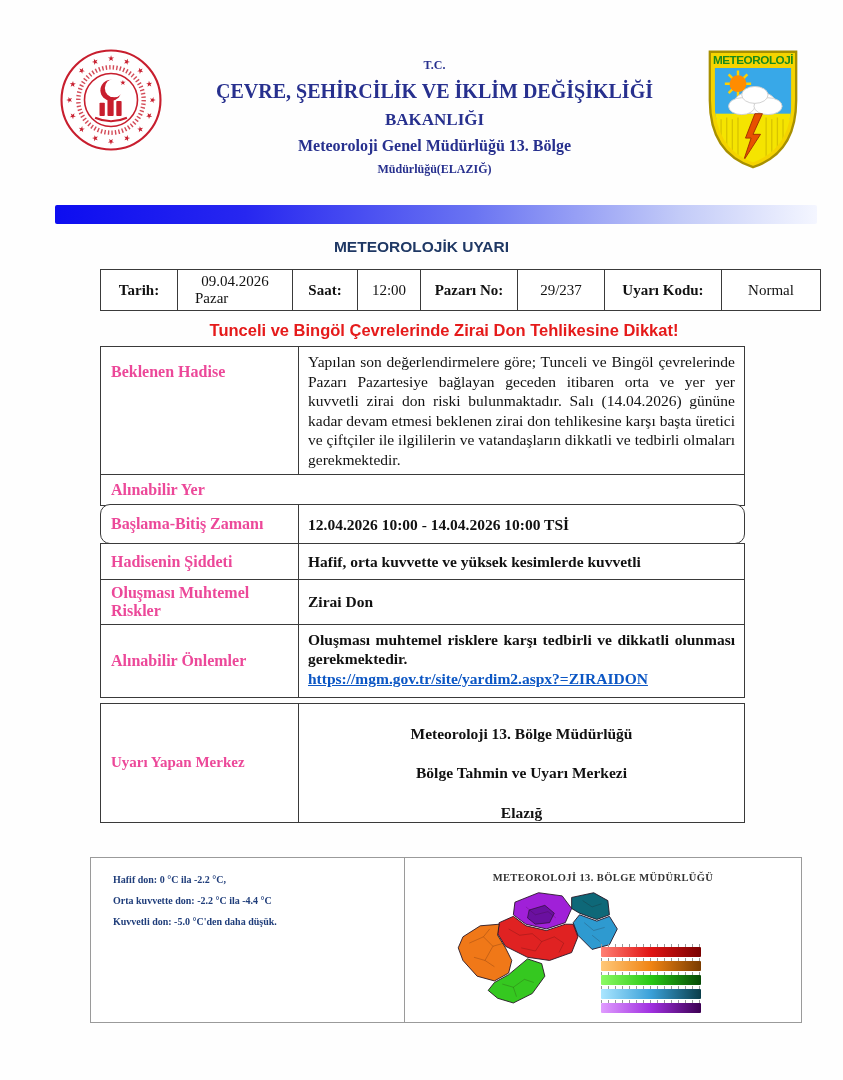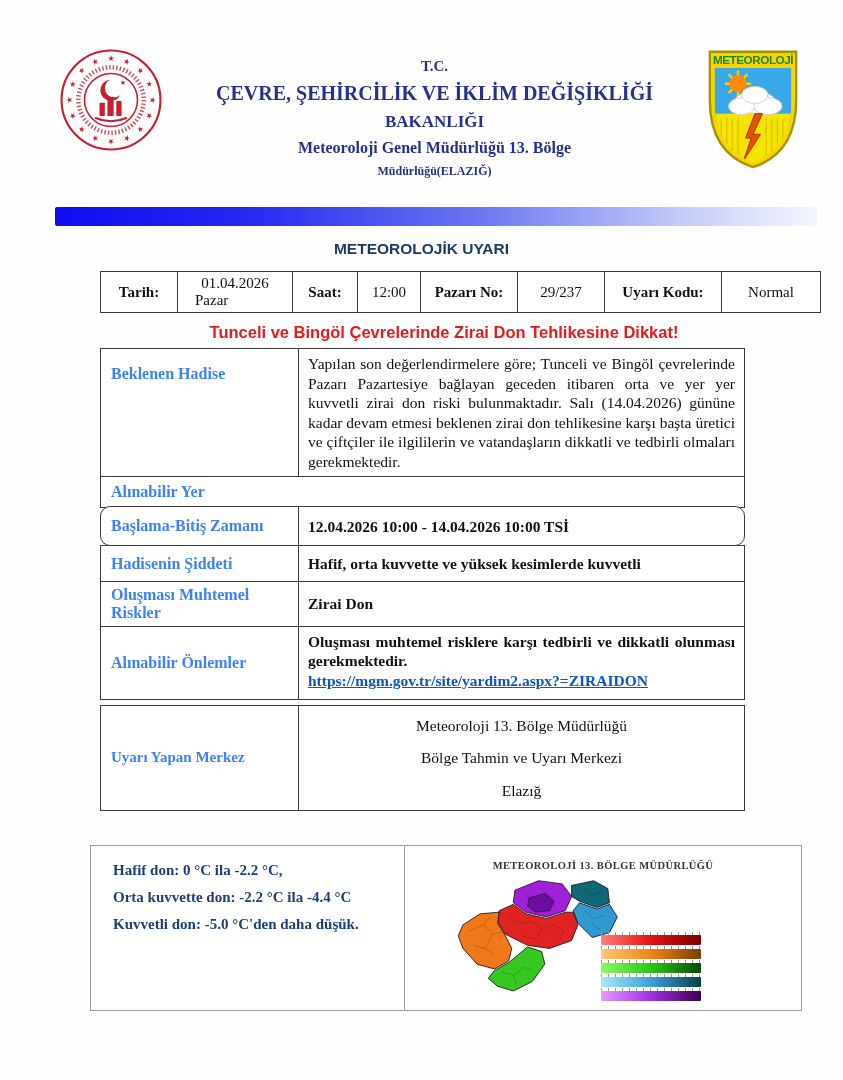--- a/index.html
+++ b/index.html
@@ -3,21 +3,21 @@
 <meta charset="utf-8">
 <style>
   html,body{margin:0;padding:0;background:#e8e8e8;}
   .page{position:relative;width:843px;height:1080px;margin:0 auto;background:#fefefe;
         font-family:"Liberation Serif",serif;color:#111;overflow:hidden;
         box-shadow:0 0 4px rgba(0,0,0,.25);}
   
   .header{display:flex;align-items:flex-start;padding:44px 42px 0 58px;}
   .gov-emblem{flex:0 0 auto;width:106px;height:112px;}
   .header-text{flex:1 1 auto;text-align:center;color:#27308e;font-weight:bold;padding-top:14px;}
-  .header-text .h-line1{font-size:15px;margin-bottom:7px;}
+  .header-text .h-line1{font-size:12px;margin-bottom:7px;}
   .header-text .h-line2{font-size:20px;margin-bottom:7px;}
   .header-text .h-line3{font-size:17px;margin-bottom:7px;}
   .header-text .h-line4{font-size:16px;margin-bottom:7px;}
   .header-text .h-line5{font-size:12px;}
   .met-logo{flex:0 0 auto;width:96px;height:122px;margin-top:4px;}
   
   .blue-bar{margin:28px 0 0 55px;width:762px;height:19px;border-radius:2px;
             background:linear-gradient(to right,#0d0df0 0%,#2727f0 25%,#6a74f2 55%,#c3cbf8 82%,#f4f6ff 100%);}
   
   .doc-title{margin-top:14px;text-align:center;font-family:"Liberation Sans",sans-serif;
@@ -29,37 +29,37 @@
   .info-table td.lbl{font-weight:bold;}
   .info-table .c1{width:70px}.info-table .c2{width:108px}.info-table .c3{width:58px}
   .info-table .c4{width:56px}.info-table .c5{width:90px}.info-table .c6{width:80px}
   .info-table .c7{width:110px}.info-table .c8{width:92px}
   
   .alert-headline{margin:10px 0 0 100px;width:688px;text-align:center;
                   font-family:"Liberation Sans",sans-serif;font-weight:bold;font-size:16.5px;color:#e51a1a;}
   
   .main-table{margin:8px 0 0 100px;width:645px;}
   .m-row{display:flex;border:1.6px solid #3a3a3a;margin-top:-1.6px;background:#fff;}
-  .m-row .lbl{flex:0 0 181px;padding:4px 6px 4px 10px;color:#3b82f6;font-weight:bold;font-size:16px;
+  .m-row .lbl{flex:0 0 181px;padding:4px 6px 4px 10px;color:#ec4899;font-weight:bold;font-size:16px;
               display:flex;align-items:center;}
   .m-row .lbl.top{align-items:flex-start;padding-top:16px;}
   .m-row .val{flex:1 1 auto;border-left:1.6px solid #3a3a3a;padding:5px 9px;font-size:15.5px;line-height:1.26;}
   .m-row .val.just{text-align:justify;}
   .m-row .val.bold{font-weight:bold;}
   .m-row.gap{margin-top:5px;}
   .val a{color:#0b56c4;font-weight:bold;text-decoration:underline;word-break:break-all;}
-  .center-lines{display:flex;flex-direction:column;justify-content:flex-start;align-items:center;
-                height:100%;gap:13px;font-weight:normal;font-size:15.5px;text-align:center;padding:10px 0;}
+  .center-lines{display:flex;flex-direction:column;justify-content:center;align-items:center;
+                height:100%;gap:20px;font-weight:bold;font-size:15.5px;text-align:center;padding:10px 0;}
   .r1{min-height:122px;} .r2{min-height:30px;} .r3{min-height:38px;border-radius:10px;} .r4{min-height:36px;}
   .r5{min-height:42px;} .r6{min-height:72px;} .r7{min-height:102px;}
   
   .bottom-box{margin:34px 0 0 90px;width:710px;height:164px;border:1px solid #9a9a9a;display:flex;background:#fff;}
   .class-cell{flex:0 0 277px;border-right:1px solid #9a9a9a;padding:16px 14px 0 22px;}
   .class-title{color:#9e3b33;font-weight:bold;font-size:13.5px;margin-bottom:22px;}
-  .class-line{color:#1f3d7a;font-weight:bold;font-size:15px;margin-bottom:10px;}
+  .class-line{color:#1f3d7a;font-weight:bold;font-size:10px;margin-bottom:10px;}
   .map-cell{flex:1 1 auto;position:relative;}
   .map-title{text-align:center;font-size:10.5px;font-weight:bold;color:#333;letter-spacing:.4px;margin-top:14px;}
   .region-map{position:absolute;left:28px;top:30px;width:230px;height:126px;}
   .scale-stack{position:absolute;left:196px;bottom:9px;width:100px;}
   .scale-bar{height:10px;margin-top:4px;position:relative;border-radius:1px;}
   .scale-bar::before{content:"";position:absolute;top:-3px;left:0;right:0;height:3px;
       background:repeating-linear-gradient(to right,#999 0 1px,transparent 1px 7px);}
   .scale-bar.s0{background:linear-gradient(to right,#ff8074,#e01414,#7a0000);}
   .scale-bar.s1{background:linear-gradient(to right,#ffc878,#f08414,#7a3c00);}
   .scale-bar.s2{background:linear-gradient(to right,#8cfa64,#28c814,#074a07);}
@@ -187,21 +187,21 @@
 
   <div class="blue-bar"></div>
 
   <div class="doc-title">METEOROLOJİK UYARI</div>
 
   <table class="info-table">
     <tbody>
         <tr>
       <td class="lbl c1">Tarih:</td>
       <td class="c2">
-        <div>01.04.2026</div>
+        <div>09.04.2026</div>
         <div style="text-align:left;padding-left:14px;">Pazar</div>
       </td>
       <td class="lbl c3">Saat:</td>
       <td class="c4">12:00</td>
       <td class="lbl c5">Pazarı No:</td>
       <td class="c6">29/237</td>
       <td class="lbl c7">Uyarı Kodu:</td>
       <td class="c8">Normal</td>
     </tr>
   </tbody>

